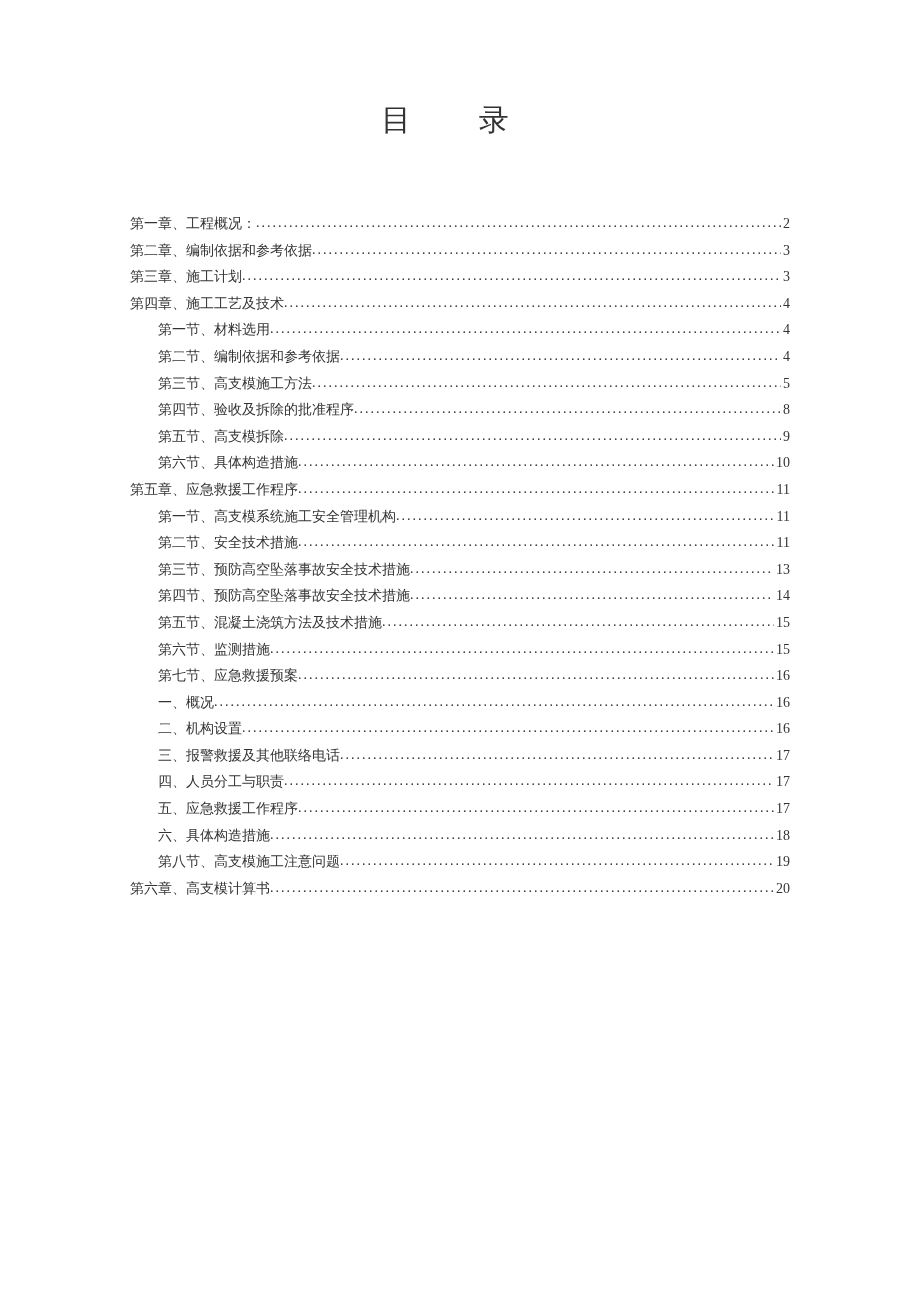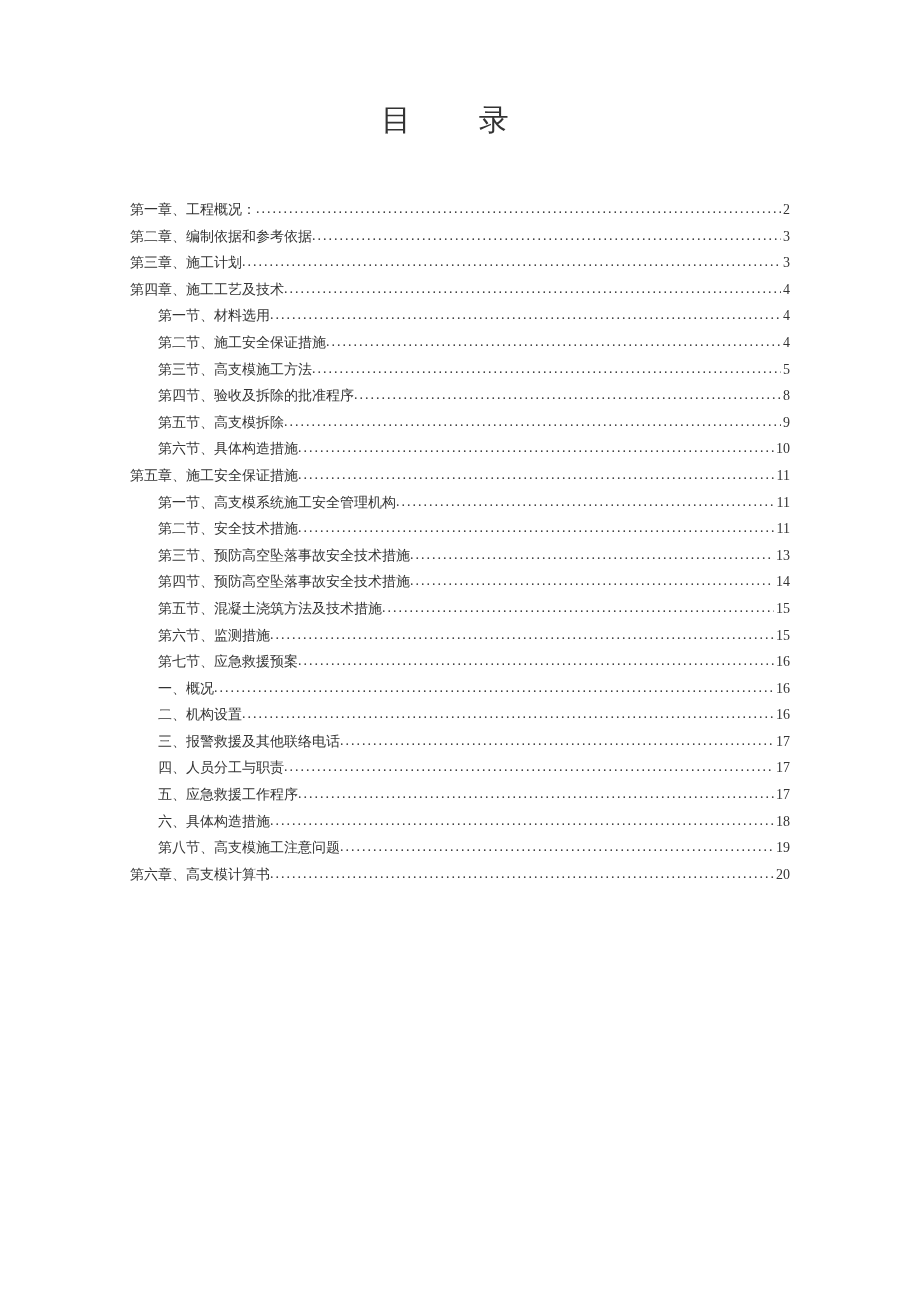--- a/index.html
+++ b/index.html
@@ -13,21 +13,21 @@
       background: #ffffff;
       font-family: "SimSun", "宋体", serif;
       color: #333333;
       padding: 100px 130px 0 130px;
     }
     .title {
       text-align: center;
       font-size: 30px;
       font-weight: normal;
       letter-spacing: 30px;
-      margin-bottom: 56px;
+      margin-bottom: 70px;
       color: #333333;
     }
     .toc {
       font-size: 14px;
       line-height: 1.9;
     }
     .toc-entry {
       display: flex;
       align-items: baseline;
       white-space: nowrap;
@@ -87,21 +87,21 @@
       <span class="toc-label">第四章、施工工艺及技术</span>
       <span class="toc-dots"></span>
       <span class="toc-page">4</span>
     </div>
     <div class="toc-entry level-2">
       <span class="toc-label">第一节、材料选用</span>
       <span class="toc-dots"></span>
       <span class="toc-page">4</span>
     </div>
     <div class="toc-entry level-2">
-      <span class="toc-label">第二节、施工安全保证措施</span>
+      <span class="toc-label">第二节、编制依据和参考依据</span>
       <span class="toc-dots"></span>
       <span class="toc-page">4</span>
     </div>
     <div class="toc-entry level-2">
       <span class="toc-label">第三节、高支模施工方法</span>
       <span class="toc-dots"></span>
       <span class="toc-page">5</span>
     </div>
     <div class="toc-entry level-2">
       <span class="toc-label">第四节、验收及拆除的批准程序</span>
@@ -112,21 +112,21 @@
       <span class="toc-label">第五节、高支模拆除</span>
       <span class="toc-dots"></span>
       <span class="toc-page">9</span>
     </div>
     <div class="toc-entry level-2">
       <span class="toc-label">第六节、具体构造措施</span>
       <span class="toc-dots"></span>
       <span class="toc-page">10</span>
     </div>
     <div class="toc-entry level-1">
-      <span class="toc-label">第五章、施工安全保证措施</span>
+      <span class="toc-label">第五章、应急救援工作程序</span>
       <span class="toc-dots"></span>
       <span class="toc-page">11</span>
     </div>
     <div class="toc-entry level-2">
       <span class="toc-label">第一节、高支模系统施工安全管理机构</span>
       <span class="toc-dots"></span>
       <span class="toc-page">11</span>
     </div>
     <div class="toc-entry level-2">
       <span class="toc-label">第二节、安全技术措施</span>

